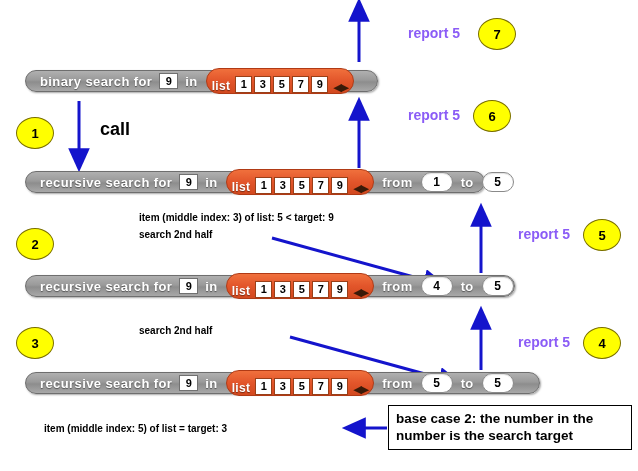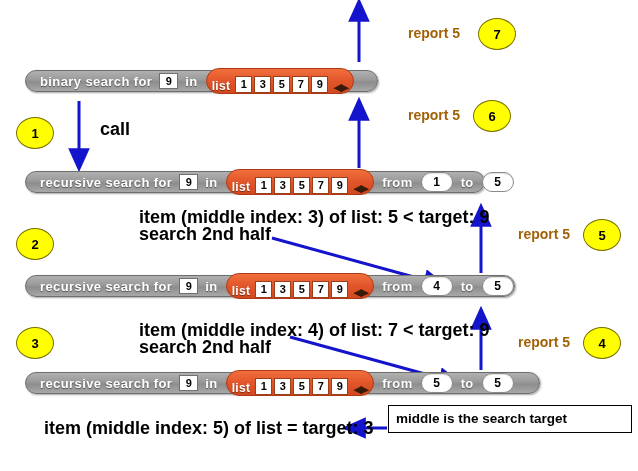--- a/index.html
+++ b/index.html
@@ -115,28 +115,28 @@
     color:#000;
     font-size:13px;
     font-weight:bold;
     display:flex;align-items:center;justify-content:center;
   }
 
   
   .note{
     position:absolute;
     color:#000;
-    font-size:18px;
+    font-size:10px;
     font-weight:bold;
     line-height:17px;
     white-space:nowrap;
   }
   .report{
     position:absolute;
-    color:#a16207;
+    color:#8b5cf6;
     font-size:14px;
     font-weight:bold;
     white-space:nowrap;
   }
   .callword{
     position:absolute;
     color:#000;
     font-size:18px;
     font-weight:bold;
   }
@@ -271,25 +271,25 @@
   <span class="report" style="left:408px; top:107px;">report 5</span>
   <span class="report" style="left:518px; top:226px;">report 5</span>
   <span class="report" style="left:518px; top:334px;">report 5</span>
 
   <div class="note" style="left:139px; top:209px;">
     <div>item (middle index: 3) of list: 5 &lt; target: 9</div>
     <div>search 2nd half</div>
   </div>
 
   <div class="note" style="left:139px; top:322px;">
-    <div>item (middle index: 4) of list: 7 &lt; target: 9</div>
     <div>search 2nd half</div>
   </div>
 
   <div class="note" style="left:44px; top:420px;">
     <div>item (middle index: 5) of list = target: 3</div>
   </div>
 
   <div class="callout" style="left:388px; top:405px; width:244px;">
-    <div>middle is the search target</div>
+    <div>base case 2: the number in the</div>
+    <div>number is the search target</div>
   </div>
 
 </div>
 
 </body></html>

